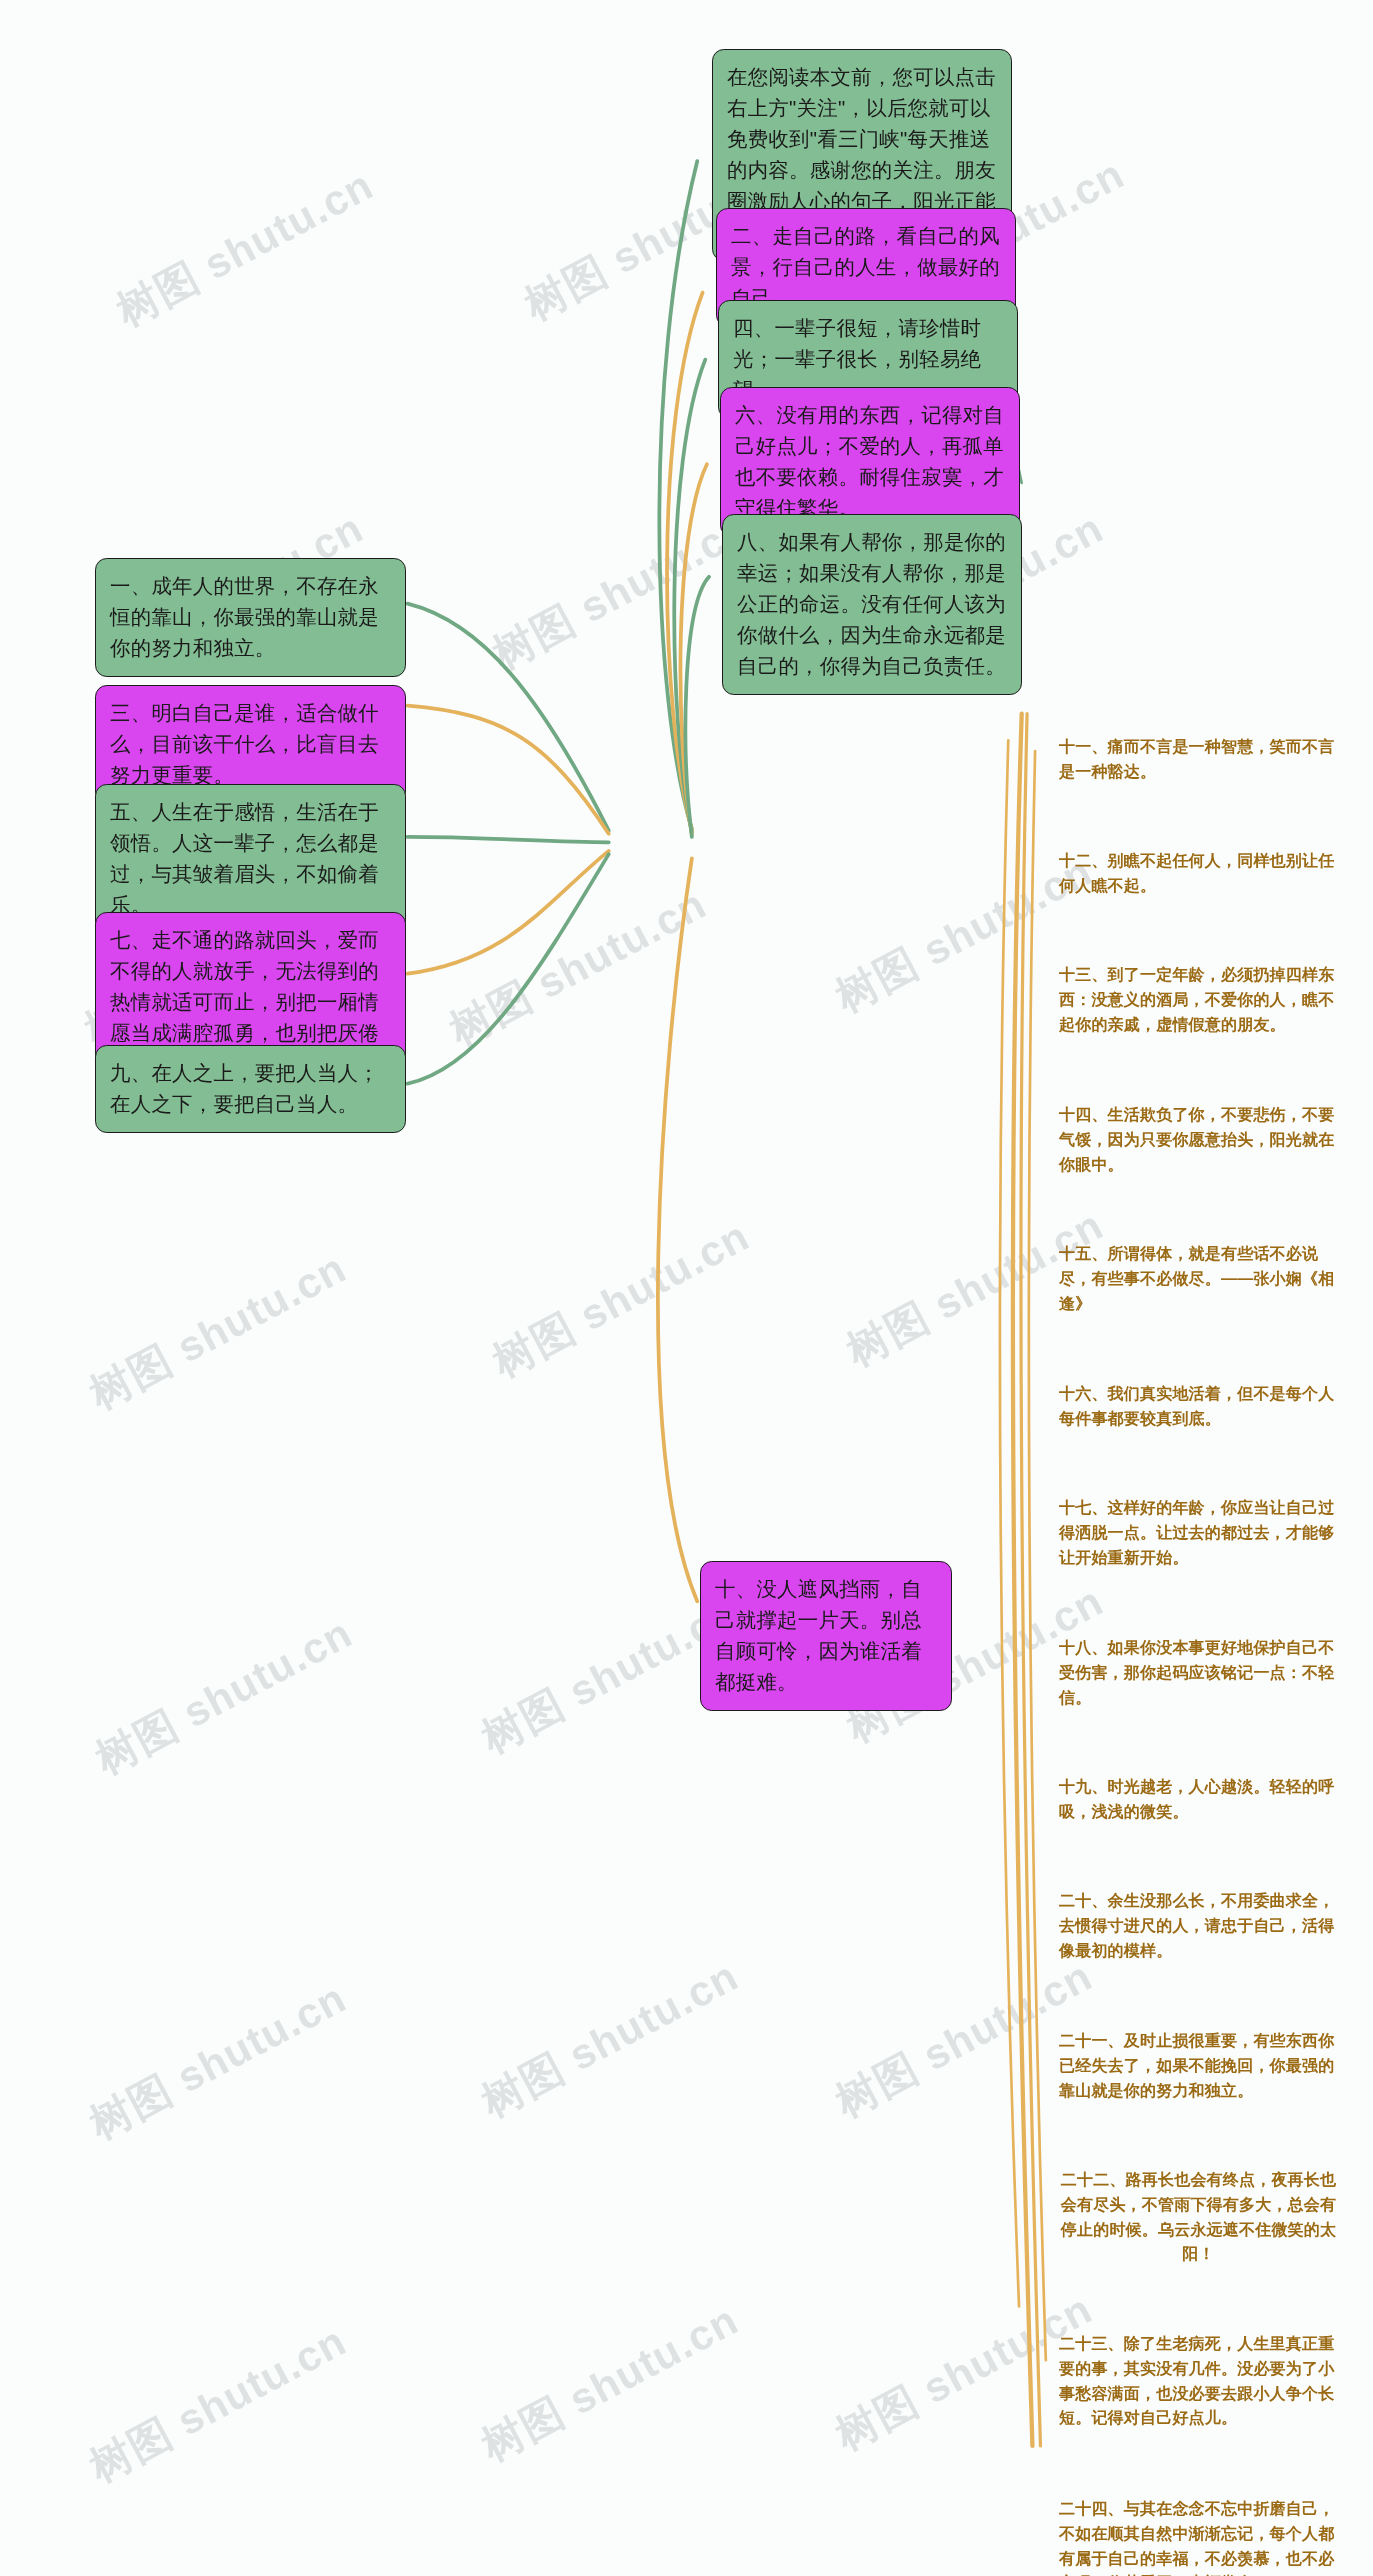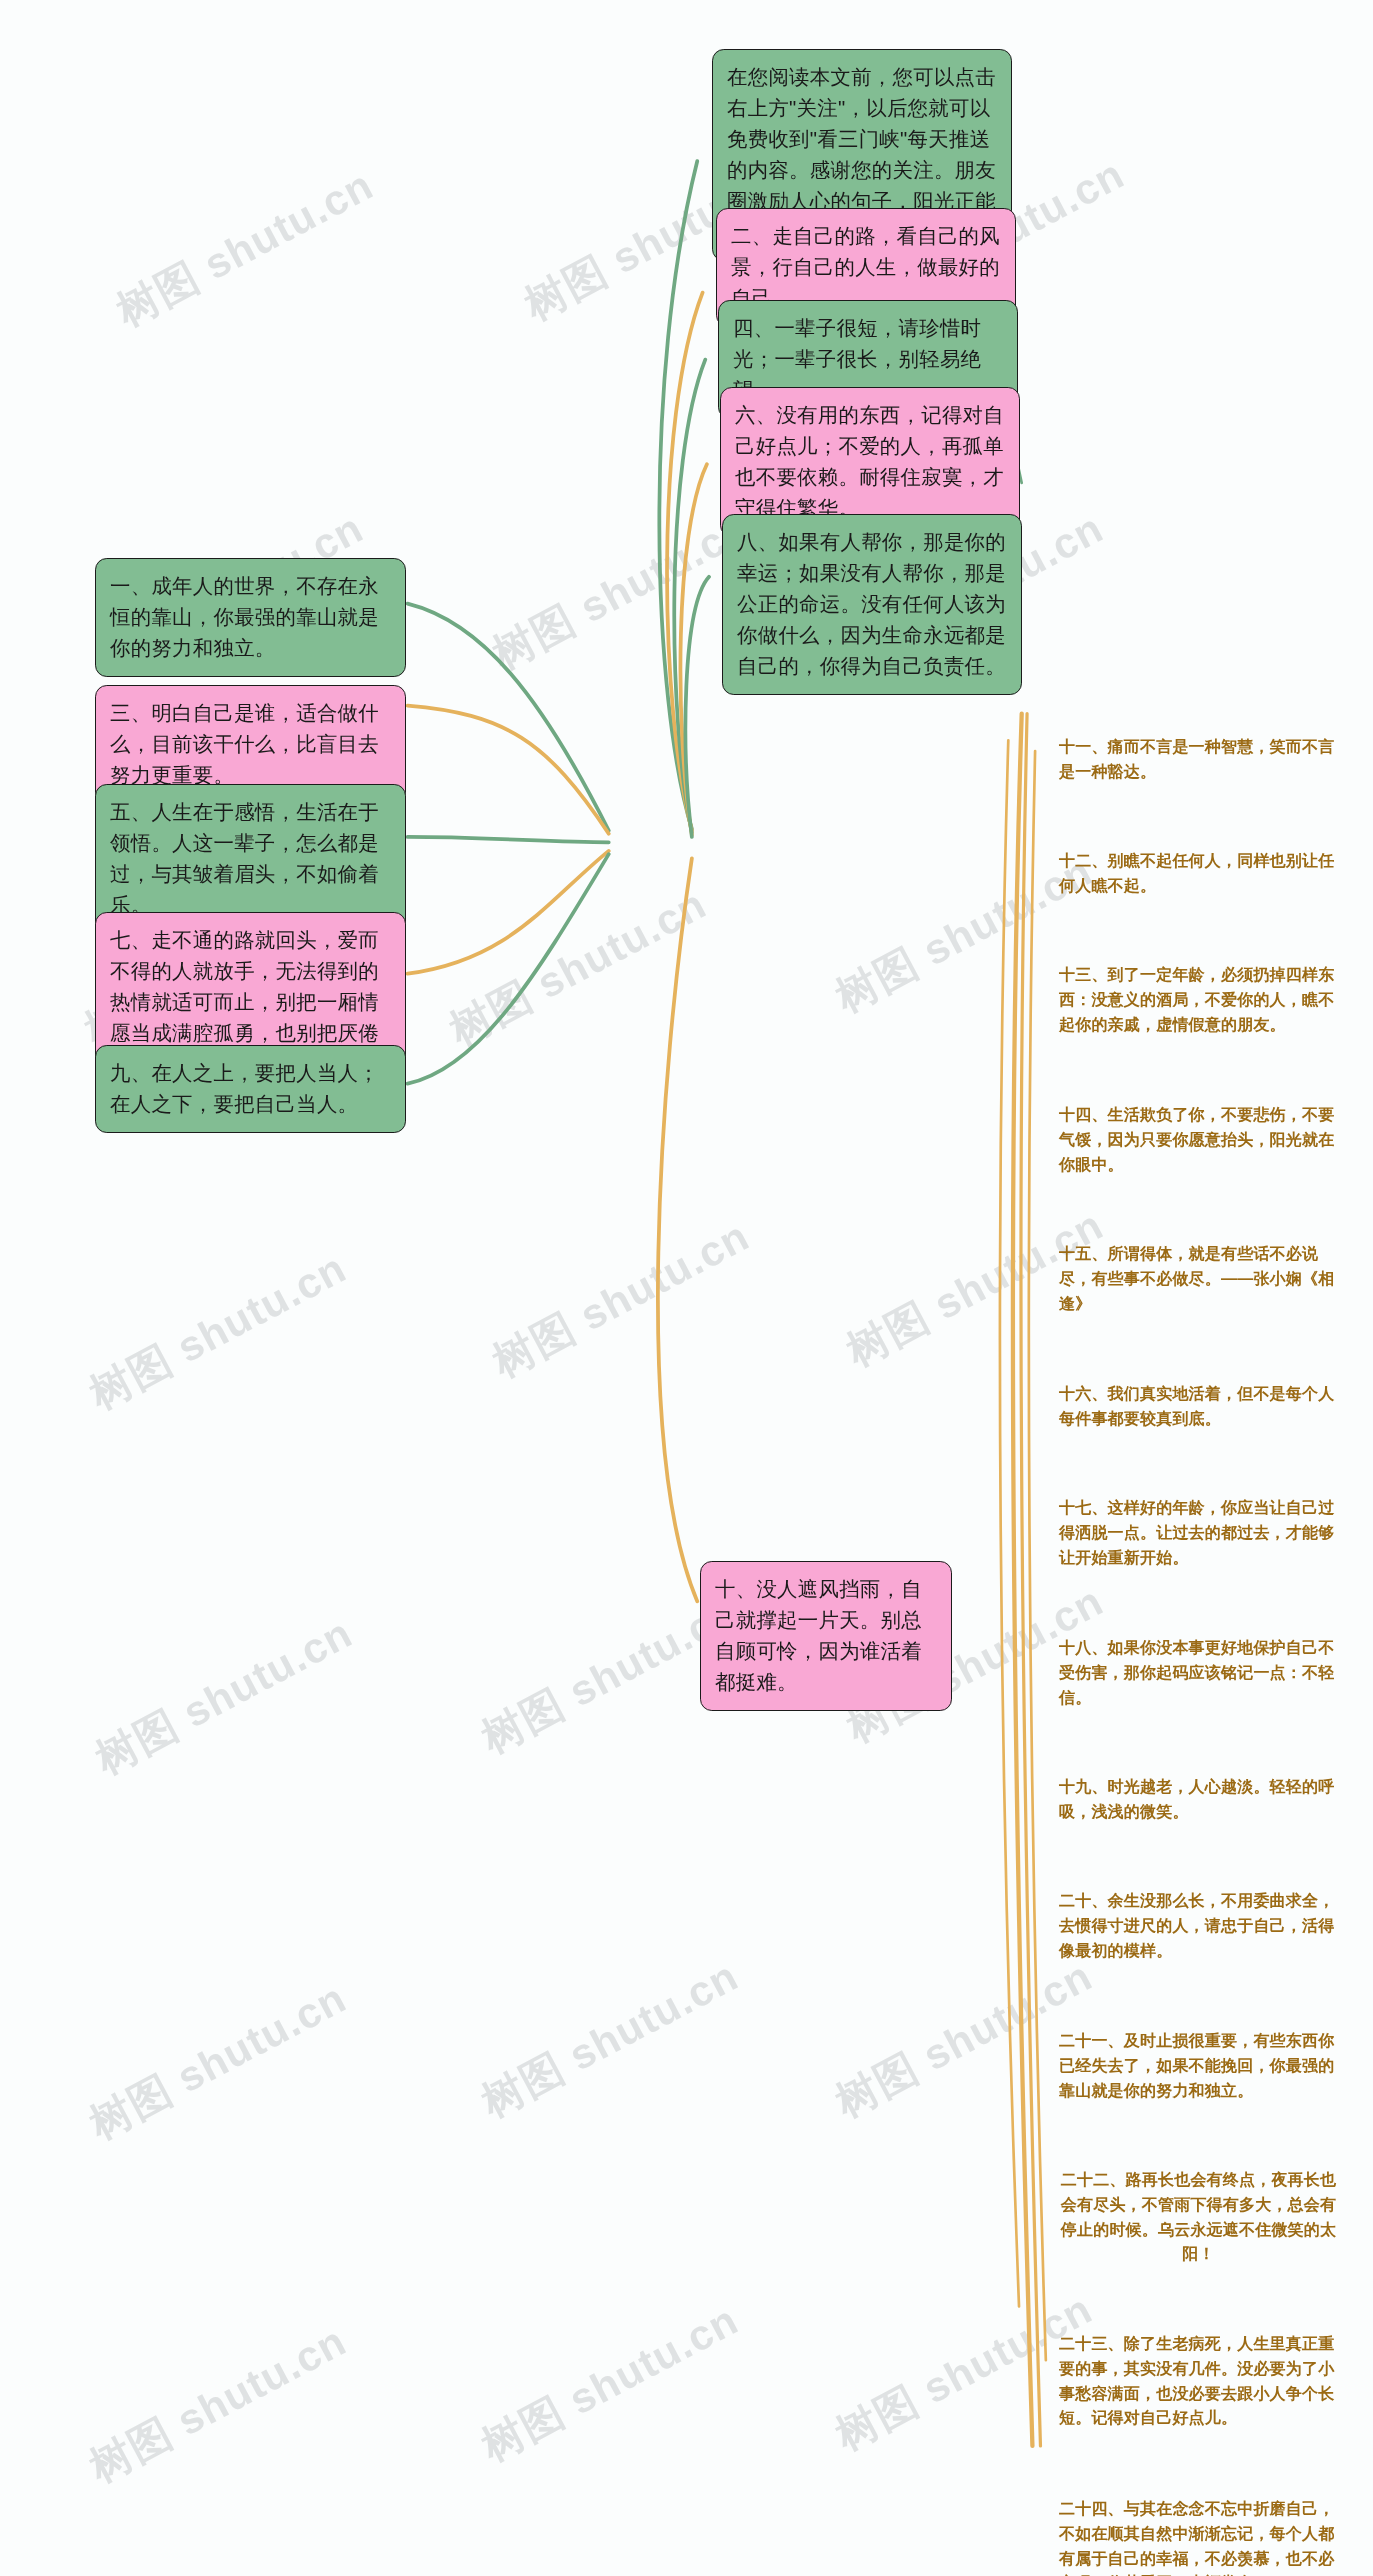--- a/index.html
+++ b/index.html
@@ -36,21 +36,21 @@
     border-radius:11.8px;
     padding:11.8px 14px;
     font-size:20.4px;
     line-height:1.52;
     color:#1a1a1a;
     letter-spacing:0.3px;
     z-index:3;
     text-align:left;
   }
   .node.green{background:#82bd93;}
-  .node.orange{background:#f9a8d4;font-family:Liberation Serif, serif;}
+  .node.orange{background:#d946ef;font-family:Liberation Serif, serif;}
 
   .center-node{
     position:absolute;
     box-sizing:border-box;
     background:#4a4a4a;
     border:2.1px solid #2a6fc9;
     border-radius:9.7px;
     color:#ffffff;
     font-size:23.6px;
     line-height:1.45;

